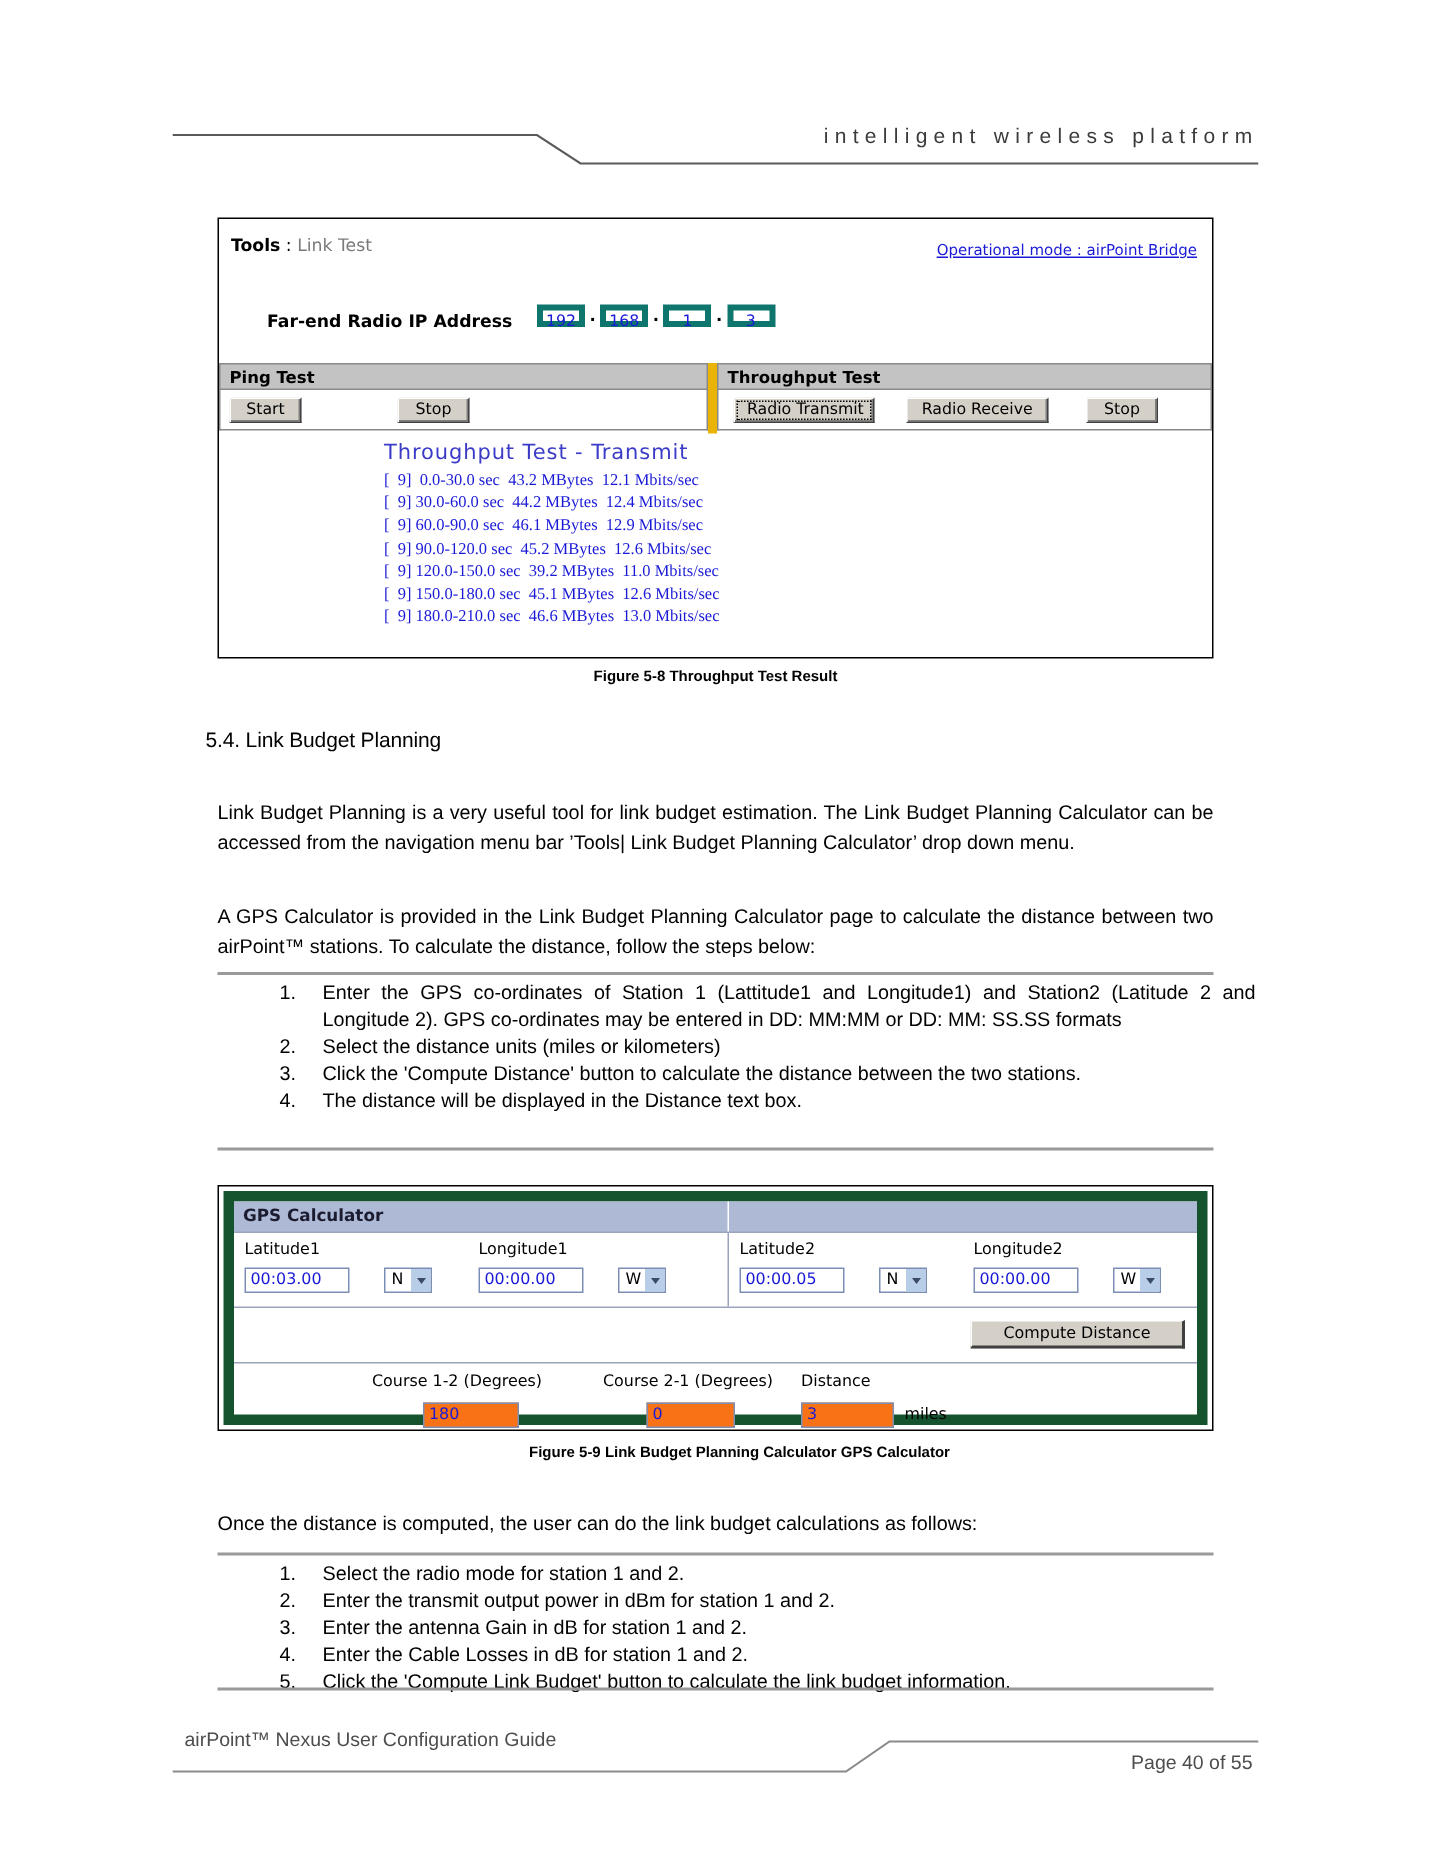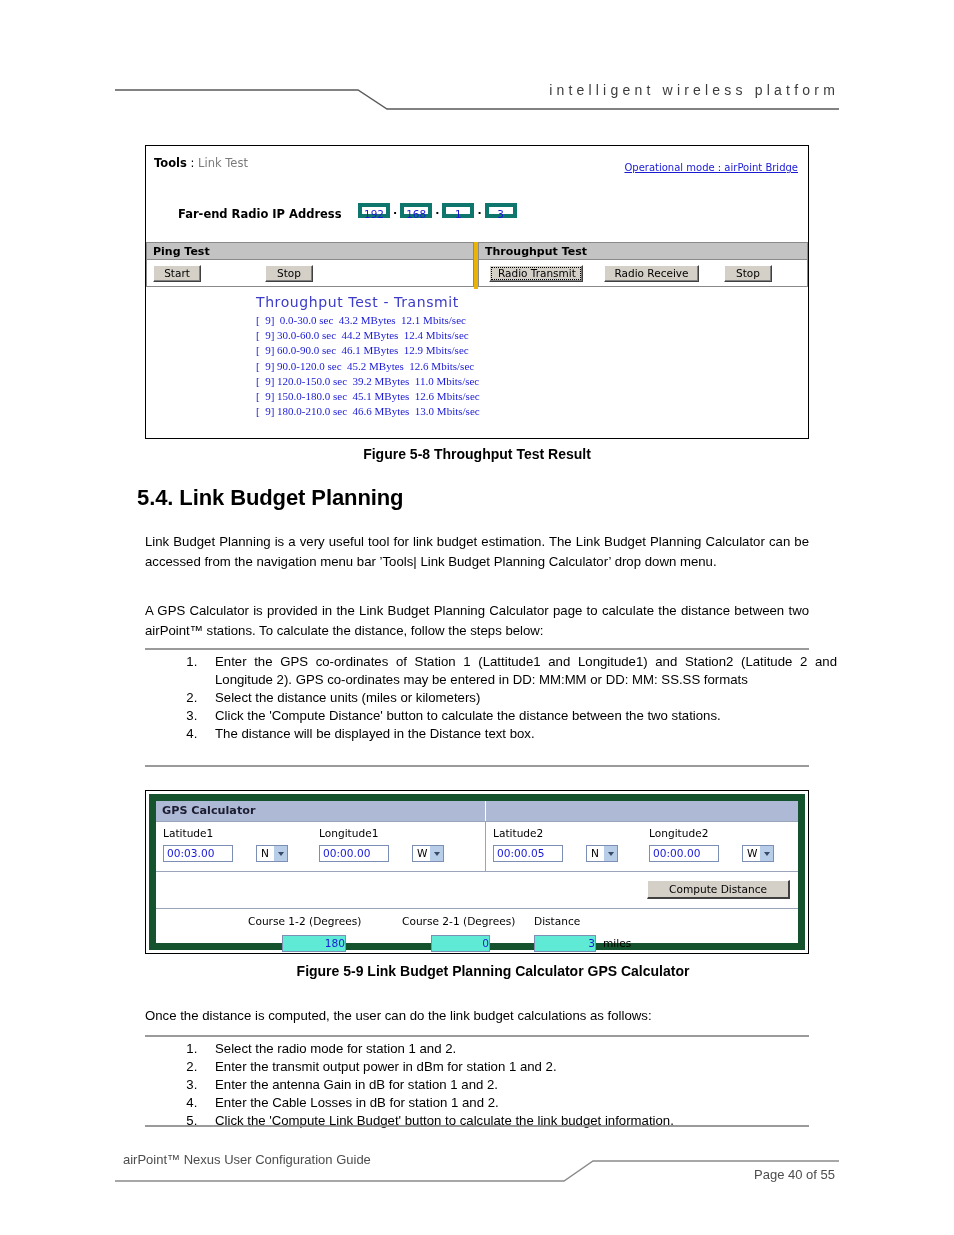--- a/index.html
+++ b/index.html
@@ -113,21 +113,21 @@
     left: 0;
     top: 96px;
     width: 100%;
     height: 47px;
     display: flex;
   }
   .panel {
     box-sizing: border-box;
     background: #ffffff;
   }
-  .panel-ping { width: 332px; border-right: 4px solid #eab308; }
+  .panel-ping { width: 332px; border-right: 6px solid #eab308; }
   .panel-thr  { flex: 1; }
   .panel-title {
     height: 18px;
     line-height: 18px;
     background: #c3c3c3;
     border-top: 1px solid #8a8a8a;
     border-bottom: 1px solid #8a8a8a;
     border-left: 1px solid #8a8a8a;
     border-right: 1px solid #8a8a8a;
     font-size: 11px;
@@ -197,34 +197,34 @@
     line-height: 15.2px;
     white-space: pre;
   }
 
   
   .figcaption {
     position: absolute;
     width: 954px;
     left: 0;
     text-align: center;
-    font-size: 14px;
+    font-size: 10px;
     font-weight: bold;
     font-family: "Liberation Sans", sans-serif;
   }
   #cap58 { top: 446px; }
   #cap59 { top: 963px; padding-left: 16px; }
 
   
   .h2 {
     position: absolute;
     left: 137px;
     top: 485px;
-    font-size: 22px;
-    font-weight: bold;
+    font-size: 14px;
+    font-weight: normal;
     letter-spacing: -0.1px;
   }
   .para {
     position: absolute;
     left: 145px;
     width: 664px;
     font-size: 13.2px;
     line-height: 19.5px;
     text-align: justify;
   }
@@ -406,27 +406,26 @@
     position: absolute;
     top: 6px;
     font-size: 10.6px;
     white-space: nowrap;
   }
   .res-box {
     position: absolute;
     top: 26px;
     height: 17px;
     border: 1px solid #7d8eb5;
-    background: #5eead4;
+    background: #f97316;
     font-size: 10.6px;
     color: #1a1ad6;
     line-height: 15px;
     padding-left: 3px;
     box-sizing: border-box;
-    text-align: right;
   }
   #res-l-1 { left: 92px; }
   #res-b-1 { left: 126px; width: 64px; }
   #res-l-2 { left: 246px; }
   #res-b-2 { left: 275px; width: 59px; }
   #res-l-3 { left: 378px; }
   #res-b-3 { left: 378px; width: 62px; }
   .res-unit {
     position: absolute;
     left: 447px;

